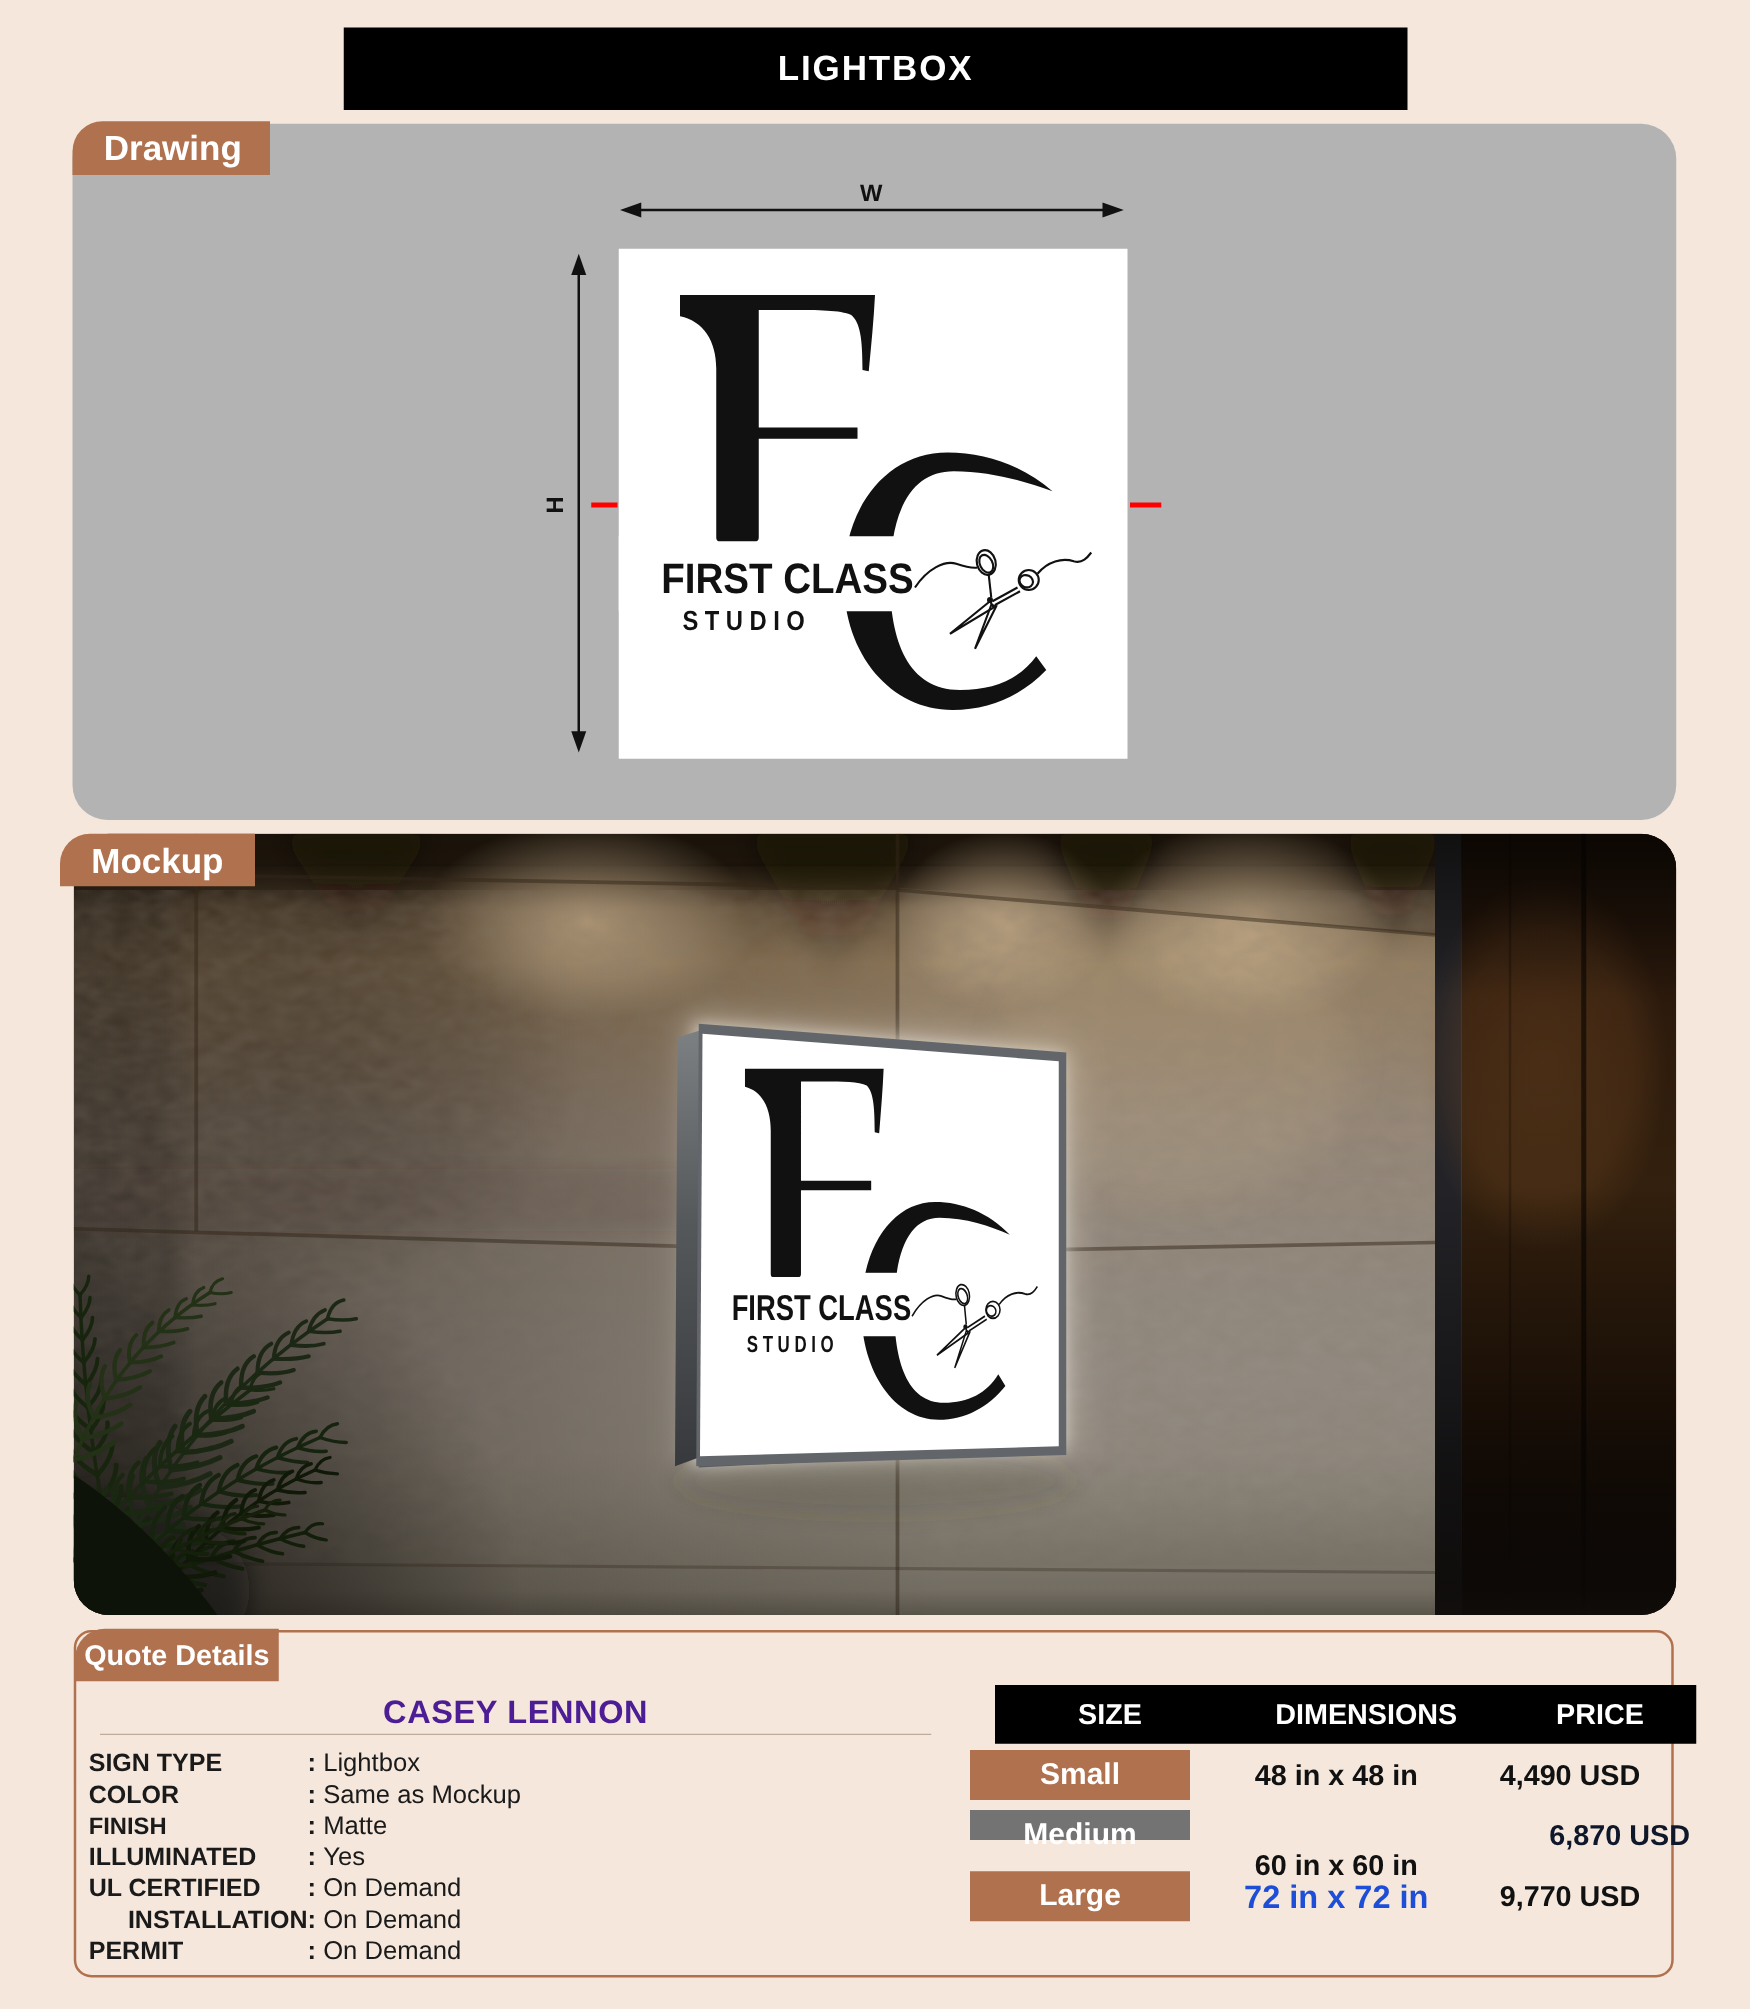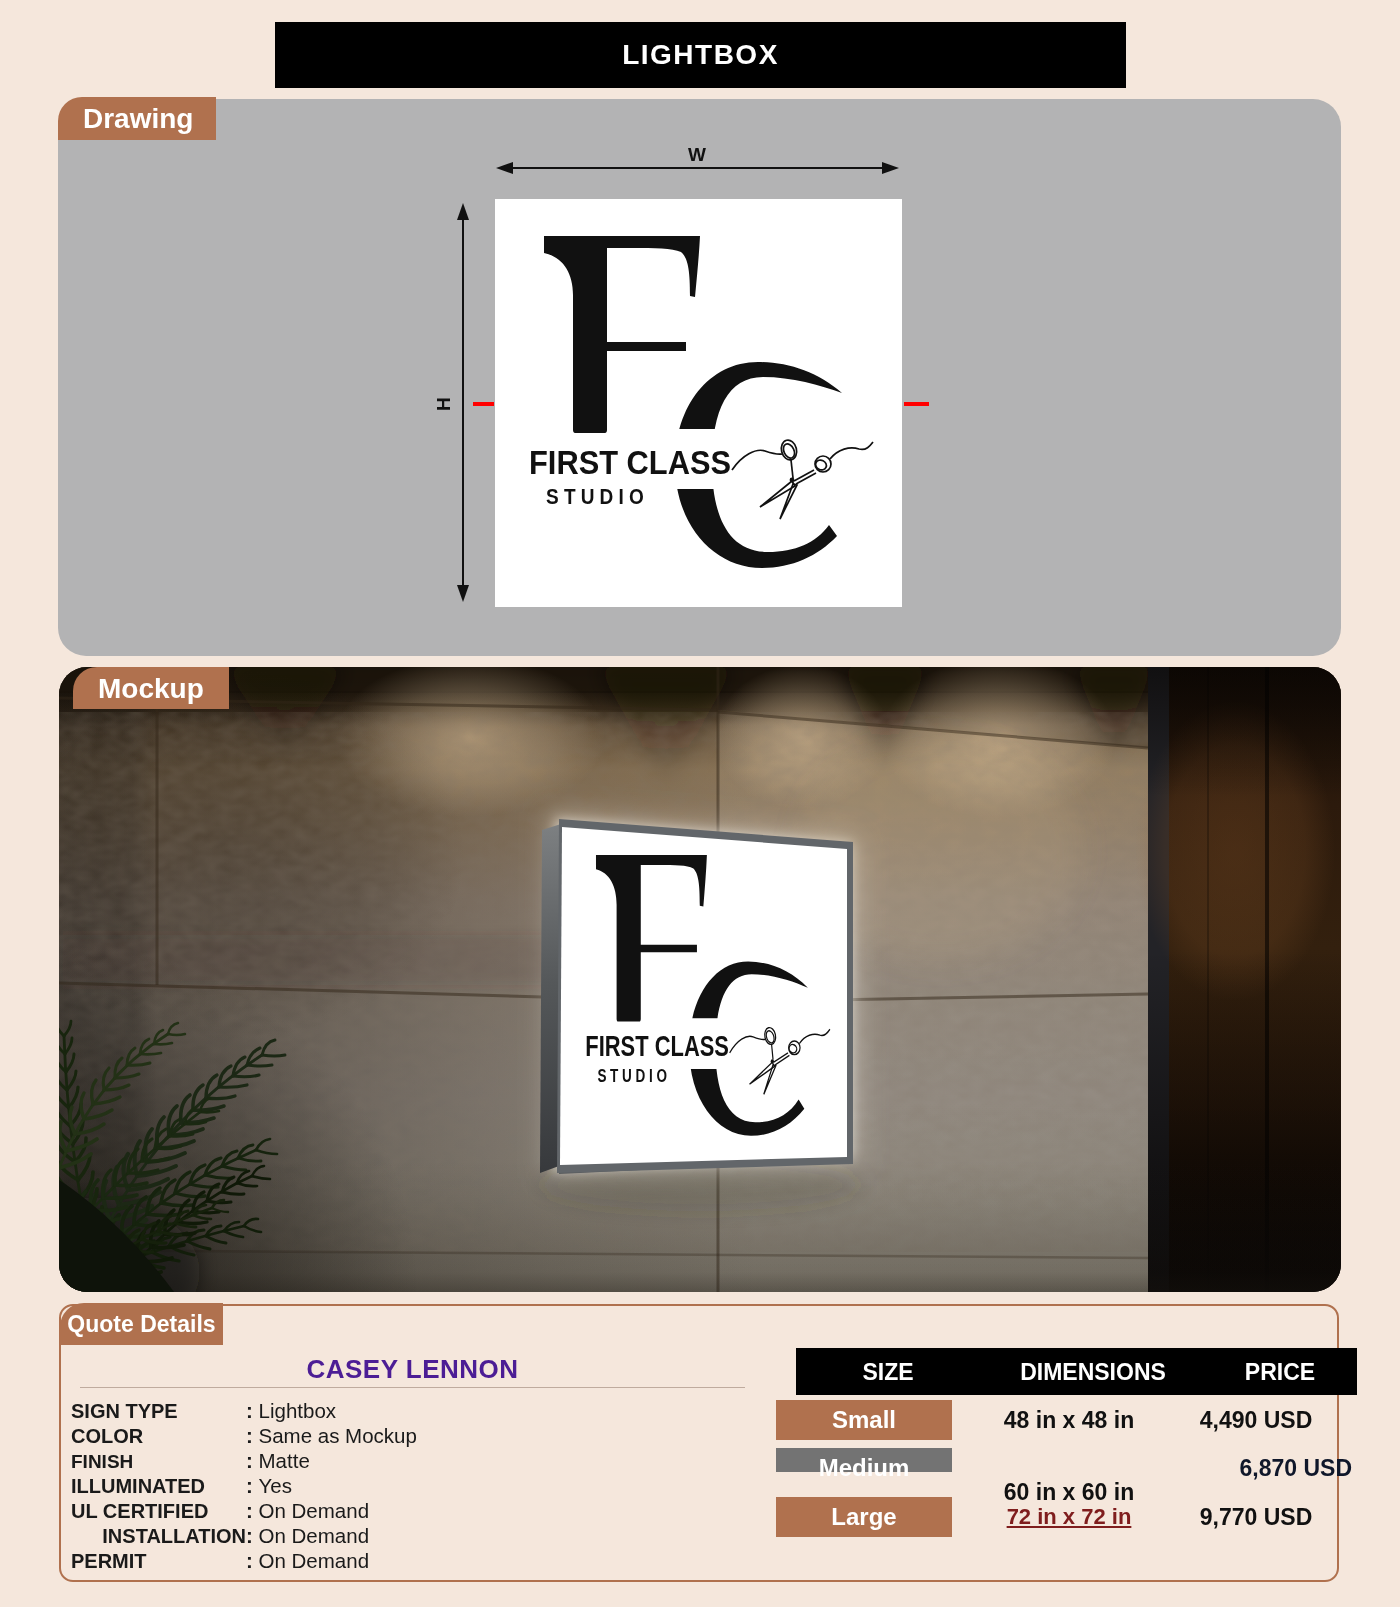--- a/index.html
+++ b/index.html
@@ -9,21 +9,21 @@
 </style>
 </head>
 <body>
 
 <div class="abs" style="left:275px;top:22px;width:851px;height:66px;background:#000;color:#fff;font-weight:bold;font-size:28px;letter-spacing:1.5px;text-align:center;line-height:66px;">LIGHTBOX</div>
 
 <div class="abs" style="left:58px;top:99px;width:1283px;height:557px;background:#b3b3b4;border-radius:28px;"></div>
 
 <div class="abs label" style="left:58px;top:97px;width:158px;height:43px;line-height:44px;padding-left:25px;box-sizing:border-box;">Drawing</div>
 
-<div class="abs label" style="left:73px;top:667px;width:156px;height:42px;line-height:43px;padding-left:25px;box-sizing:border-box;z-index:5;">Mockup</div>
+<div class="abs label" style="left:48px;top:667px;width:156px;height:42px;line-height:43px;padding-left:25px;box-sizing:border-box;z-index:5;">Mockup</div>
 
 <svg class="abs" style="left:0;top:0;z-index:2;" width="1400" height="1607" viewBox="0 0 1400 1607">
 <defs>
   <clipPath id="photoclip">
         <rect x="59" y="667" width="1282" height="625" rx="28"></rect>
       </clipPath>
   <linearGradient id="wallv" x1="0" y1="0" x2="0" y2="1">
     <stop offset="0" stop-color="#1d150c"></stop>
     <stop offset="0.037" stop-color="#2a2013"></stop>
     <stop offset="0.069" stop-color="#4a3a26"></stop>
@@ -487,17 +487,17 @@
   <span class="abs" style="left:297px;top:50%;transform:translate(-50%,-50%);">DIMENSIONS</span>
   <span class="abs" style="left:484px;top:50%;transform:translate(-50%,-50%);">PRICE</span>
 </div>
 
 <div class="abs" style="left:776px;top:1400px;width:176px;height:40px;background:#b0714e;color:#fff;font-weight:bold;font-size:24px;text-align:center;line-height:40px;">Small</div>
 <div class="abs" style="left:776px;top:1448px;width:176px;height:24px;background:#737373;color:#fff;font-weight:bold;font-size:24px;text-align:center;line-height:40px;">Medium</div>
 <div class="abs" style="left:776px;top:1497px;width:176px;height:40px;background:#b0714e;color:#fff;font-weight:bold;font-size:24px;text-align:center;line-height:40px;">Large</div>
 
 <div class="abs" style="left:969px;top:1400px;width:200px;height:40px;text-align:center;line-height:40px;font-size:23px;font-weight:bold;color:#111;">48 in x 48 in</div>
 <div class="abs" style="left:969px;top:1448px;width:200px;height:40px;text-align:center;line-height:40px;font-size:23px;font-weight:bold;color:#111;margin-top:24px;">60 in x 60 in</div>
-<div class="abs" style="left:969px;top:1497px;width:200px;height:40px;text-align:center;line-height:40px;font-size:22px;font-weight:bold;color:#7f1d1d;text-decoration:underline;">72 in x 72 in</div>
+<div class="abs" style="left:969px;top:1497px;width:200px;height:40px;text-align:center;line-height:40px;font-size:26px;font-weight:bold;color:#1d4ed8;">72 in x 72 in</div>
 
 <div class="abs" style="left:1156px;top:1400px;width:200px;height:40px;text-align:center;line-height:40px;font-size:23px;font-weight:bold;color:#111;">4,490 USD</div>
 <div class="abs" style="left:1152px;top:1448px;width:200px;height:40px;text-align:right;line-height:40px;font-size:23px;font-weight:bold;color:#0f172a;">6,870 USD</div>
 <div class="abs" style="left:1156px;top:1497px;width:200px;height:40px;text-align:center;line-height:40px;font-size:23px;font-weight:bold;color:#111;">9,770 USD</div>
 
 </body></html>

